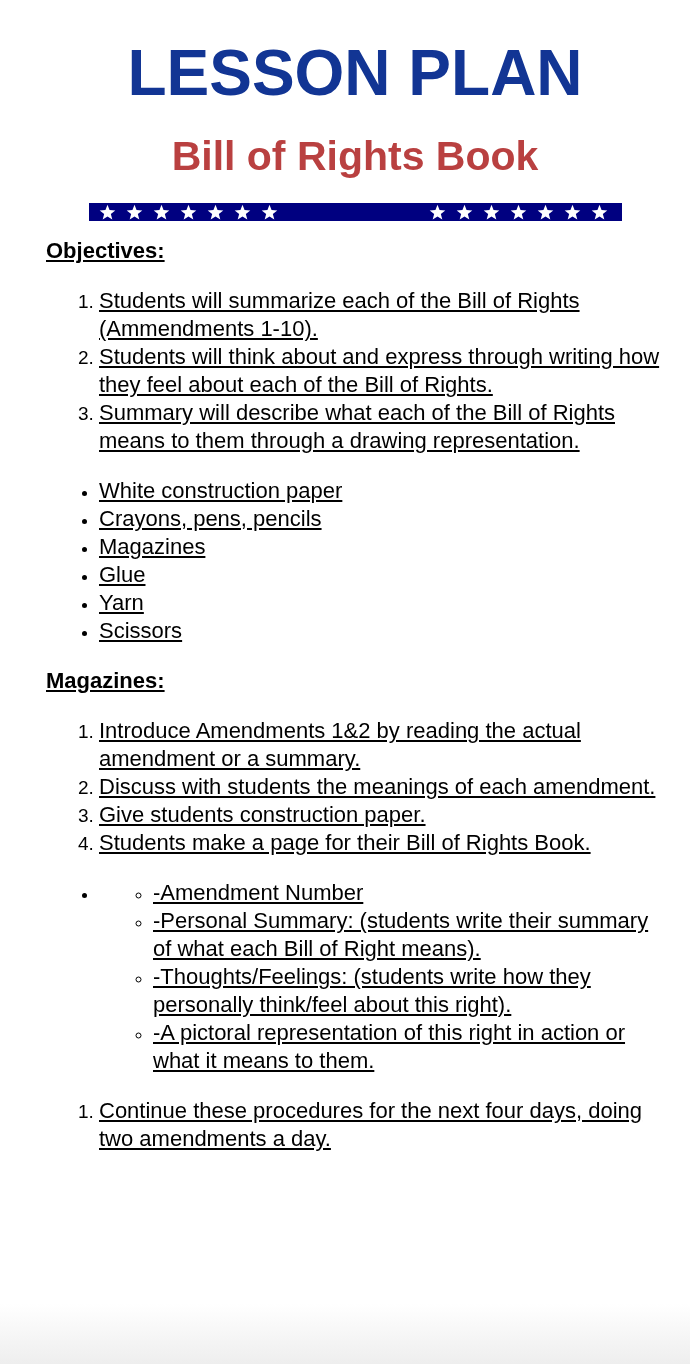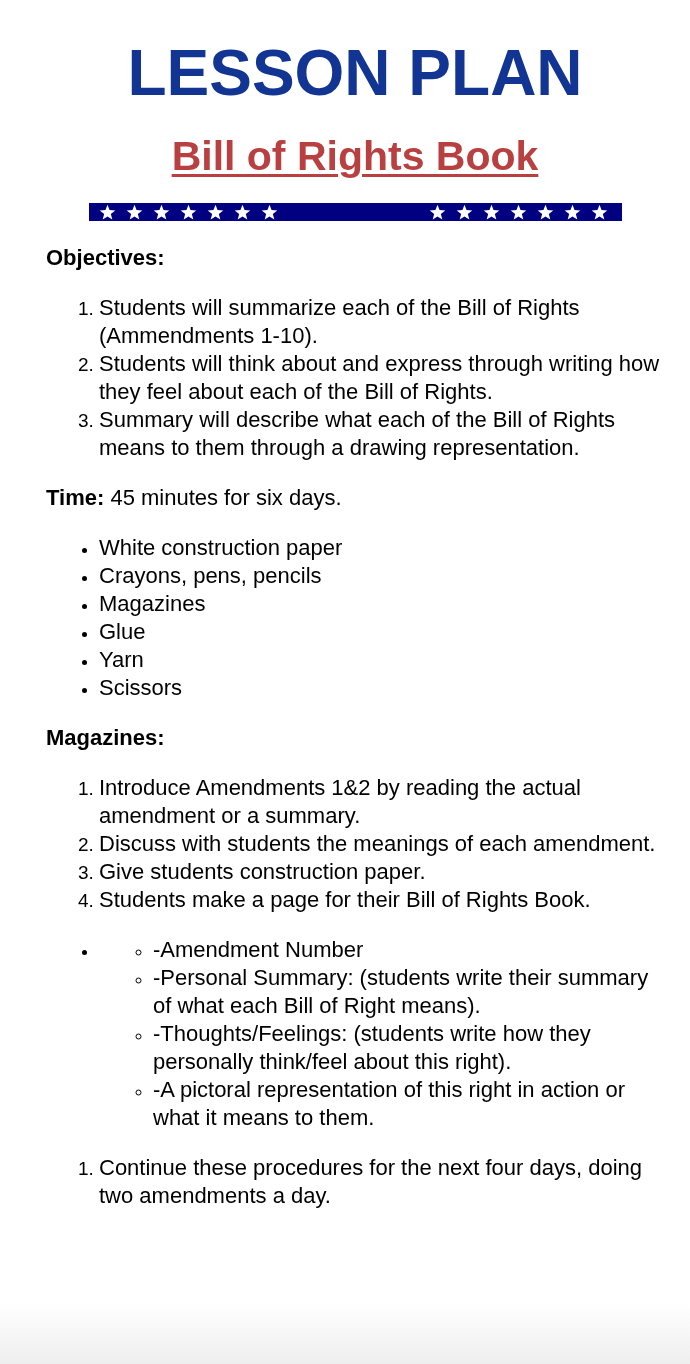--- a/index.html
+++ b/index.html
@@ -40,21 +40,20 @@
       top: 131px;
       width: 710px;
       text-align: center;
       font-size: 41px;
       font-weight: bold;
       line-height: 50px;
       margin: 0;
     }
     .subtitle a {
       color: #b94040;
-      text-decoration: underline;
       text-decoration-thickness: 3px;
       text-underline-offset: 4px;
       text-align: center;
     }
     .banner {
       position: absolute;
       left: 89px;
       top: 203px;
       width: 533px;
       height: 18px;
@@ -75,24 +74,25 @@
       margin-right: 6px;
       display: flex;
       align-items: center;
       justify-content: center;
     }
     .star svg { width: 17px; height: 17px; display: block; }
 
     .content {
       position: absolute;
       left: 46px;
-      top: 244px;
+      top: 237px;
       width: 630px;
       font-size: 22px;
       line-height: 28px;
+      text-decoration: underline;
     }
     .content p {
       margin: 0 0 22px 0;
     }
     .content b { font-weight: bold; }
     .content ol, .content ul {
       margin: 0 12px 22px 0;
       padding-left: 53px;
     }
     .content ul { list-style-type: disc; }
@@ -206,21 +206,20 @@
   <div class="content">
 
     <p><b>Objectives:</b></p>
     <ol>
       <li>Students will summarize each of the Bill of Rights (Ammendments 1-10).</li>
       <li>Students will think about and express through writing how they feel about each of the Bill of Rights.</li>
       <li>Summary will describe what each of the Bill of Rights means to them through a drawing representation.</li>
     </ol>
 
 
-    <p><b>Time:</b><span> 45 minutes for six days.</span></p>
 
     <ul>
       <li>White construction paper</li>
       <li>Crayons, pens, pencils</li>
       <li>Magazines</li>
       <li>Glue</li>
       <li>Yarn</li>
       <li>Scissors</li>
     </ul>
 

